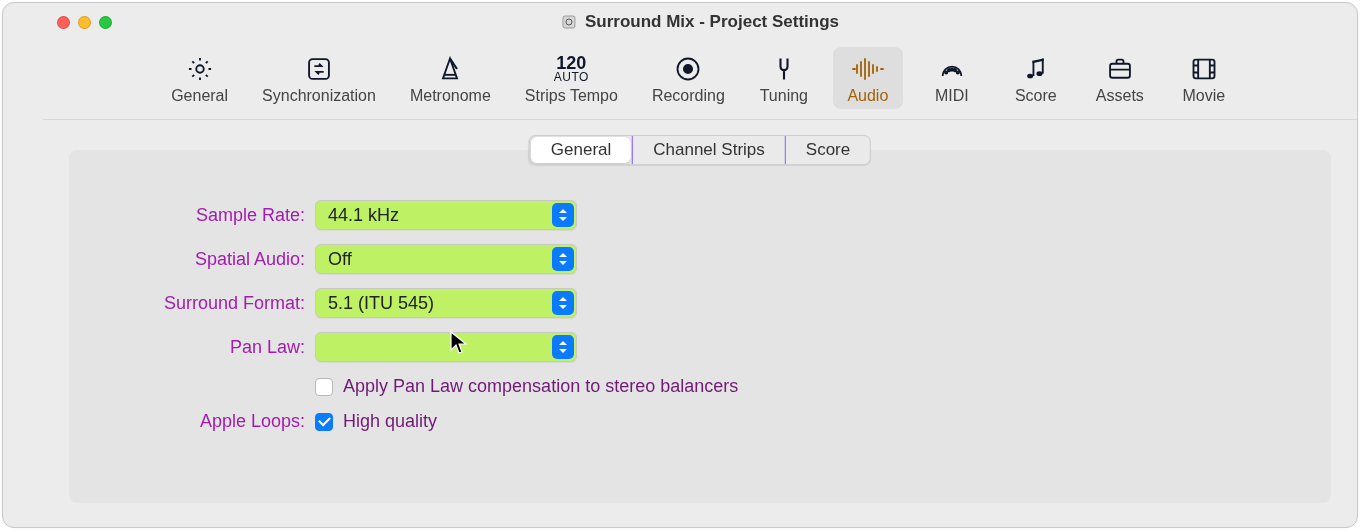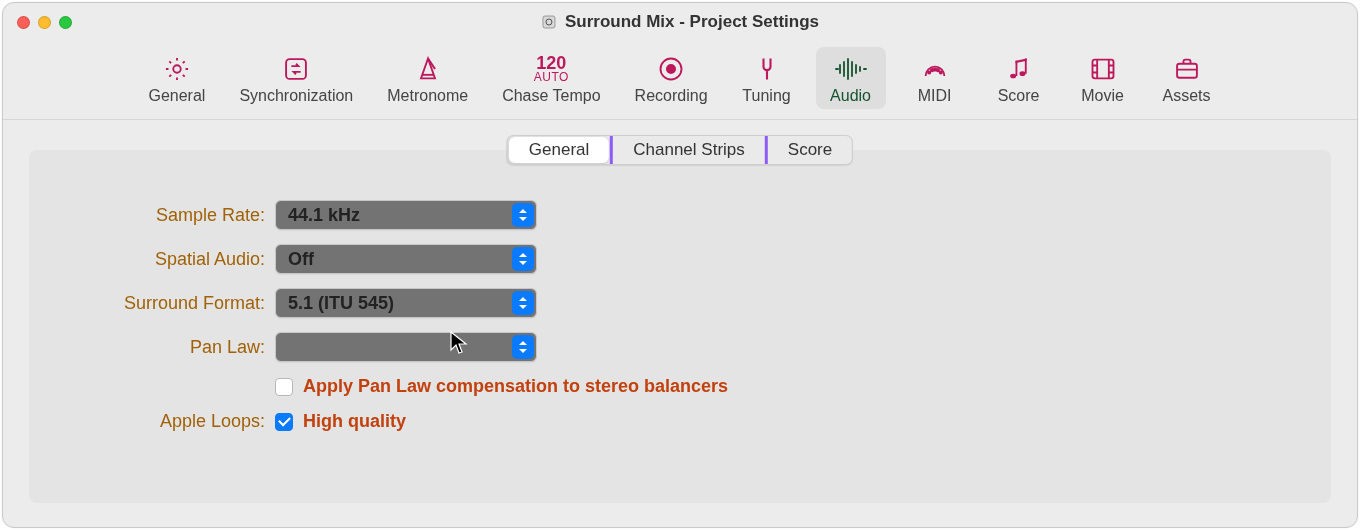--- a/index.html
+++ b/index.html
@@ -14,20 +14,21 @@
     width: 1356px;
     height: 526px;
     margin: 2px;
     border: 1px solid #c9c9c9;
     border-radius: 12px;
     background: #ececec;
     display: flex;
     flex-direction: column;
     position: relative;
     box-shadow: 0 0 0 1px rgba(0,0,0,0.02);
+    padding-left: 40px;
   }
   .titlebar {
     height: 38px;
     display: flex;
     align-items: center;
     position: relative;
     border-top-left-radius: 12px;
     border-top-right-radius: 12px;
   }
   .traffic-lights {
@@ -72,31 +73,31 @@
     justify-content: flex-end;
     width: auto;
     min-width: 70px;
     padding: 6px 10px 4px 10px;
     border-radius: 8px;
     cursor: default;
   }
   .tb-item .icon {
     height: 32px;
     display:flex;align-items:center;justify-content:center;
-    color:#be185d;
+    color:#0f172a;
   }
   .tb-item .lbl {
     font-size: 16px;
     color: #444;
     margin-top: 2px;
   }
   .tb-item.active {
     background: #dedede;
   }
-  .tb-item.active .icon, .tb-item.active .lbl { color: #14532d; }
+  .tb-item.active .icon, .tb-item.active .lbl { color: #a16207; }
   .smart-tempo-text {
     font-size: 18px; font-weight: 600; line-height: 16px; text-align:center;
   }
   .smart-tempo-sub {
     font-size: 12px; letter-spacing: 0.5px; line-height:12px;
   }
   .content {
     flex: 1;
     padding: 30px 26px 24px 26px;
   }
@@ -118,21 +119,21 @@
     border-radius: 7px;
     overflow: hidden;
     height: 30px;
     box-shadow: 0 0.5px 1px rgba(0,0,0,0.08);
   }
   .seg {
     padding: 0 20px;
     display:flex;align-items:center;
     font-size: 17px;
     color: #333;
-    border-left: 3px solid #8b5cf6;
+    border-left: 1px solid #8b5cf6;
     cursor: default;
   }
   .seg:first-child { border-left: none; }
   .seg.active {
     background: #fff;
     border-radius: 6px;
     margin: 1px;
     border-left: none;
     box-shadow: 0 0.5px 2px rgba(0,0,0,0.15);
   }
@@ -141,37 +142,36 @@
   }
   .row {
     display: flex;
     align-items: center;
     margin-bottom: 14px;
   }
   .row-label {
     width: 206px;
     text-align: right;
     font-size: 18px;
-    color: #a16207;
+    color: #a21caf;
     padding-right: 10px;
   }
   .popup {
     width: 262px;
     height: 30px;
-    background: #737373;
+    background: #bef264;
     border: 1px solid #c8c8c8;
     border-radius: 6px;
     display: flex;
     align-items: center;
     position: relative;
     padding-left: 12px;
     font-size: 18px;
     color: #222;
     box-shadow: 0 0.5px 1px rgba(0,0,0,0.06);
-    font-weight: bold;
   }
   .popup .arrows {
     position: absolute;
     right: 2px; top: 2px; bottom: 2px;
     width: 22px;
     background: #0a7aff;
     border-radius: 5px;
     display:flex;flex-direction:column;align-items:center;justify-content:center;
   }
   .popup .arrows::before, .popup .arrows::after {
@@ -197,22 +197,21 @@
   }
   .checkbox.checked::after {
     content:"";
     width:5px;height:9px;
     border:solid #fff;
     border-width:0 2px 2px 0;
     transform: rotate(45deg) translate(-1px,-1px);
   }
   .check-label {
     font-size: 18px;
-    color: #c2410c;
-    font-weight: bold;
+    color: #701a75;
   }
   .cursor {
     position: absolute;
     left: 446px;
     top: 327px;
     pointer-events: none;
   }
 </style>
 </head>
 <body>
@@ -267,21 +266,21 @@
           </svg>
       </span>
       <span class="lbl">Metronome</span>
     </div>
 
     <div class="tb-item">
       <span class="icon" style="flex-direction:column;">
         <div class="smart-tempo-text">120</div>
         <div class="smart-tempo-sub">AUTO</div>
       </span>
-      <span class="lbl">Chase Tempo</span>
+      <span class="lbl">Strips Tempo</span>
     </div>
 
     <div class="tb-item">
       <span class="icon">
         <svg width="28" height="28" viewBox="0 0 24 24" fill="none" stroke="currentColor" stroke-width="1.6">
             <circle cx="12" cy="12" r="9"></circle>
             <circle cx="12" cy="12" r="3.5" fill="currentColor"></circle>
           </svg>
       </span>
       <span class="lbl">Recording</span>
@@ -328,35 +327,35 @@
             <rect x="17" y="3" width="1.6" height="13"></rect>
             <path d="M9 5l9.6-2v2L9 7z"></path>
           </svg>
       </span>
       <span class="lbl">Score</span>
     </div>
 
     <div class="tb-item">
       <span class="icon">
         <svg width="28" height="28" viewBox="0 0 24 24" fill="none" stroke="currentColor" stroke-width="1.6">
+            <rect x="3.5" y="7.5" width="17" height="12" rx="2"></rect>
+            <path d="M9 7.5V5.5a1.5 1.5 0 011.5-1.5h3A1.5 1.5 0 0115 5.5v2M3.5 12.5h17"></path>
+          </svg>
+      </span>
+      <span class="lbl">Assets</span>
+    </div>
+
+    <div class="tb-item">
+      <span class="icon">
+        <svg width="28" height="28" viewBox="0 0 24 24" fill="none" stroke="currentColor" stroke-width="1.6">
             <rect x="3" y="4" width="18" height="16" rx="2"></rect>
             <path d="M7 4v16M17 4v16M3 9h4M3 15h4M17 9h4M17 15h4"></path>
           </svg>
       </span>
       <span class="lbl">Movie</span>
-    </div>
-
-    <div class="tb-item">
-      <span class="icon">
-        <svg width="28" height="28" viewBox="0 0 24 24" fill="none" stroke="currentColor" stroke-width="1.6">
-            <rect x="3.5" y="7.5" width="17" height="12" rx="2"></rect>
-            <path d="M9 7.5V5.5a1.5 1.5 0 011.5-1.5h3A1.5 1.5 0 0115 5.5v2M3.5 12.5h17"></path>
-          </svg>
-      </span>
-      <span class="lbl">Assets</span>
     </div>
 
   </div>
 
   <div class="content">
     <div class="panel">
 
       <div class="segmented">
         <div class="seg active">General</div>
         <div class="seg">Channel Strips</div>

